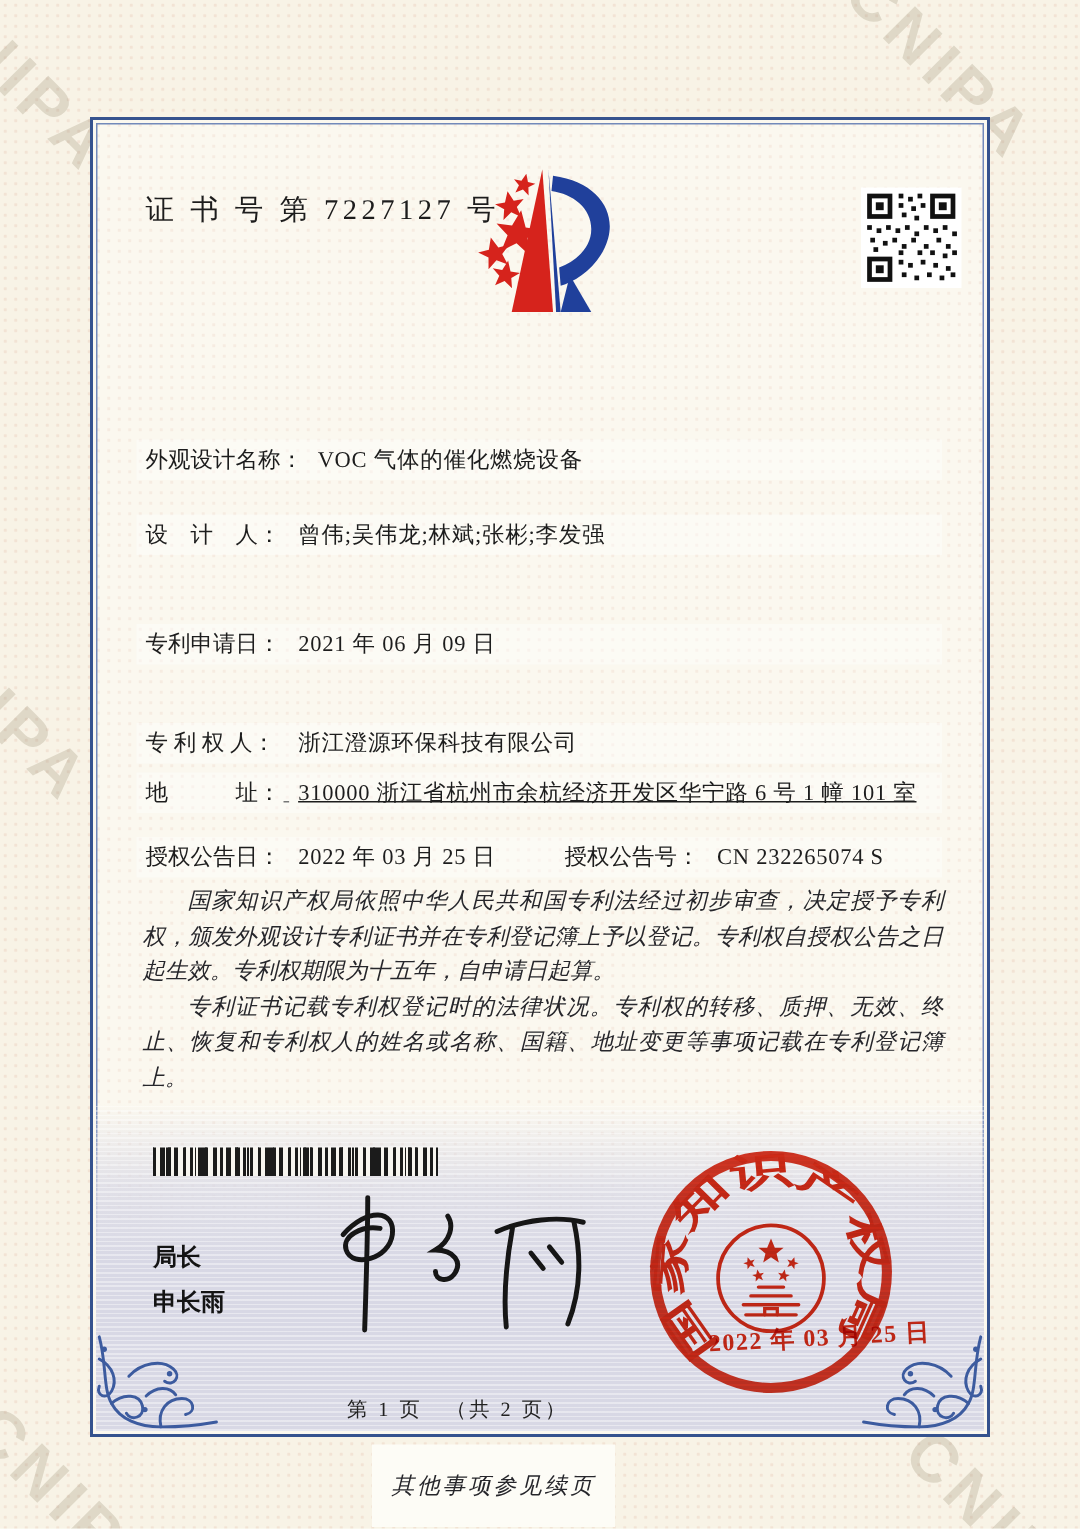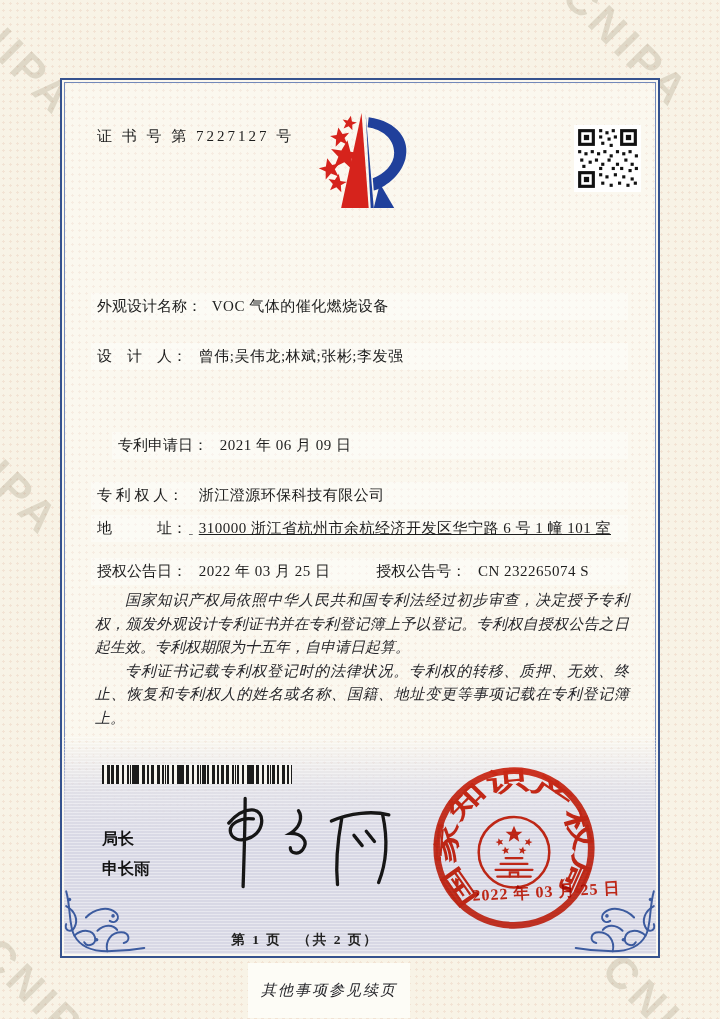--- a/index.html
+++ b/index.html
@@ -19,21 +19,21 @@
   }
   
   .frame{
     position:absolute;left:60px;top:78px;width:596px;height:876px;
     border:2px solid #35528e;
     background-color:#fbf8ef;
     background-image:radial-gradient(rgba(205,125,100,0.10) 1px, transparent 1.3px);
     background-size:7px 7px;
   }
   .frame-inner{position:absolute;inset:2px;border:1.5px solid #7289ba;pointer-events:none;}
-  .cert-number{position:absolute;left:35px;top:47px;font-size:15px;letter-spacing:3px;}
+  .cert-number{position:absolute;left:35px;top:47px;font-size:19px;letter-spacing:3px;}
   .logo{position:absolute;left:240px;top:30px;width:115px;height:102px;}
   .qr{position:absolute;left:512px;top:45px;width:63px;height:63px;background:#fff;padding:2px;}
   .title{
     position:absolute;left:0;top:131px;width:100%;text-align:center;
     font-size:31px;font-weight:bold;letter-spacing:7px;color:#0f0f0f;
   }
   .field{position:absolute;left:35px;right:30px;font-size:15px;white-space:nowrap;}
   .field .band{position:absolute;left:-6px;right:0;top:-4px;bottom:-4px;background:rgba(255,255,255,0.40);z-index:0;}
   .flabel{position:relative;display:inline-block;min-width:92px;z-index:1;}
   .fvalue{position:relative;margin-left:6px;letter-spacing:0.5px;z-index:1;}
@@ -63,21 +63,21 @@
     font-family:"Liberation Sans","DejaVu Sans",sans-serif;
     font-size:16px;font-weight:600;line-height:30px;color:#141414;z-index:3;
   }
   .signature-svg{position:absolute;left:138px;top:712px;width:195px;height:98px;z-index:3;}
   .seal{position:absolute;left:368px;top:684px;width:168px;height:168px;mix-blend-mode:multiply;z-index:2;}
   .seal-date{
     position:absolute;left:392px;top:802px;width:185px;text-align:center;
     color:#d92c18;font-size:16px;font-weight:bold;letter-spacing:1px;
     transform:rotate(-3deg);mix-blend-mode:multiply;z-index:2;white-space:nowrap;
   }
-  .page-info{position:absolute;left:0;top:851px;width:486px;text-align:center;font-size:13.5px;letter-spacing:2px;color:#222;z-index:3;font-weight:bold;}
+  .page-info{position:absolute;left:0;top:851px;width:486px;text-align:center;font-size:13.5px;letter-spacing:2px;color:#222;z-index:3;}
   .flourish{position:absolute;bottom:-1px;width:86px;height:74px;z-index:2;}
   .flourish.fl-left{left:-1px;}
   .flourish.fl-right{right:-1px;transform:scaleX(-1);}
   .continuation{
     position:absolute;left:248px;top:963px;background:#fdfcf6;padding:18px 13px;
     font-size:15px;font-style:italic;letter-spacing:2px;color:#26262b;z-index:1;
   }
 </style>
 </head>
 <body>
@@ -213,21 +213,21 @@
   <div class="field" style="top:217px;">
     <span class="band"></span>
     <span class="flabel">外观设计名称：</span>
     <span class="fvalue">VOC 气体的催化燃烧设备</span>
   </div>
   <div class="field" style="top:267px;">
     <span class="band"></span>
     <span class="flabel">设　计　人：</span>
     <span class="fvalue">曾伟;吴伟龙;林斌;张彬;李发强</span>
   </div>
-  <div class="field" style="top:356px;margin-left:21px;">
+  <div class="field" style="top:340px;">
     <span class="band"></span>
     <span class="flabel">专利申请日：</span>
     <span class="fvalue">2021 年 06 月 09 日</span>
   </div>
   <div class="field" style="top:406px;">
     <span class="band"></span>
     <span class="flabel">专 利 权 人：</span>
     <span class="fvalue">浙江澄源环保科技有限公司</span>
   </div>
   <div class="field" style="top:439px;text-decoration:underline;">

